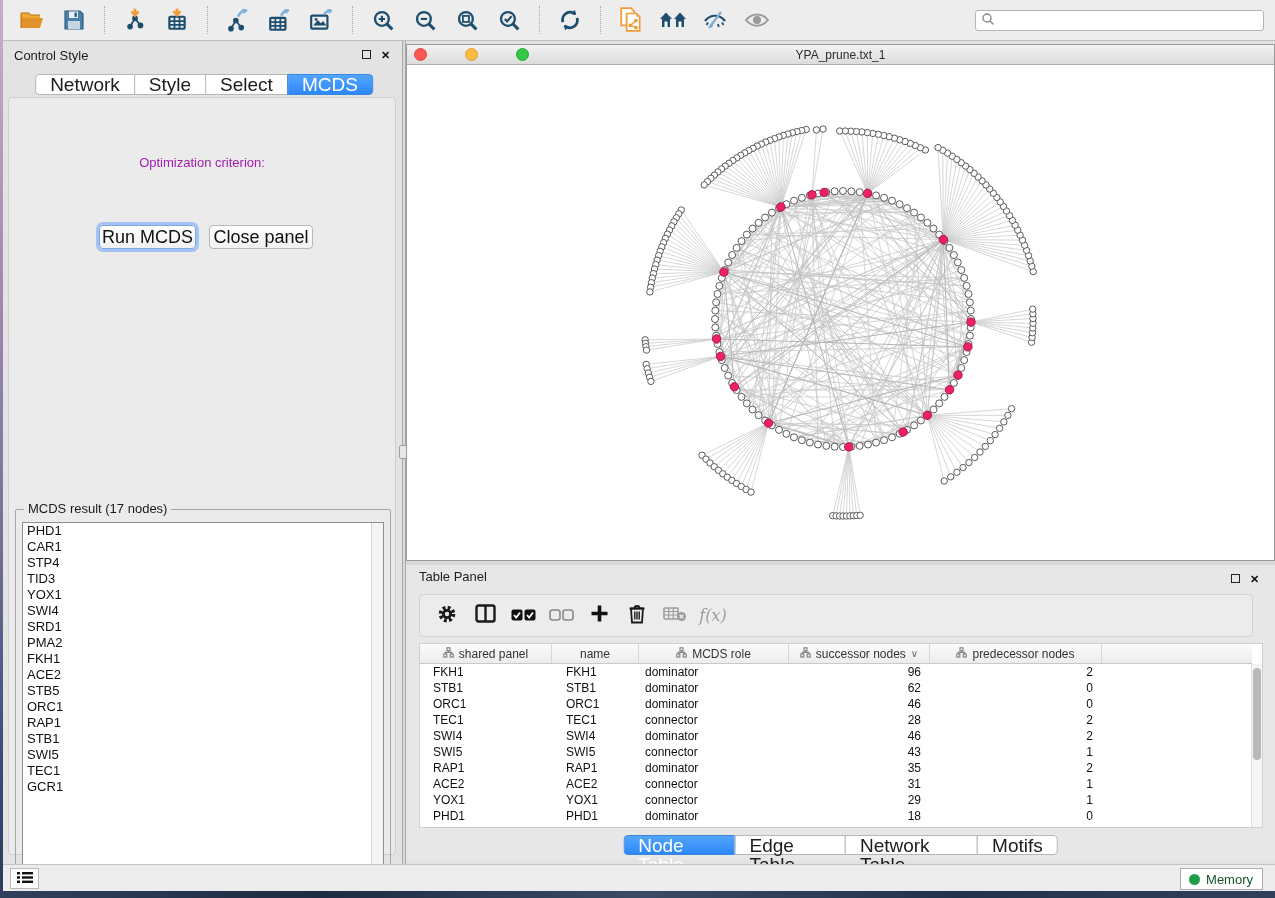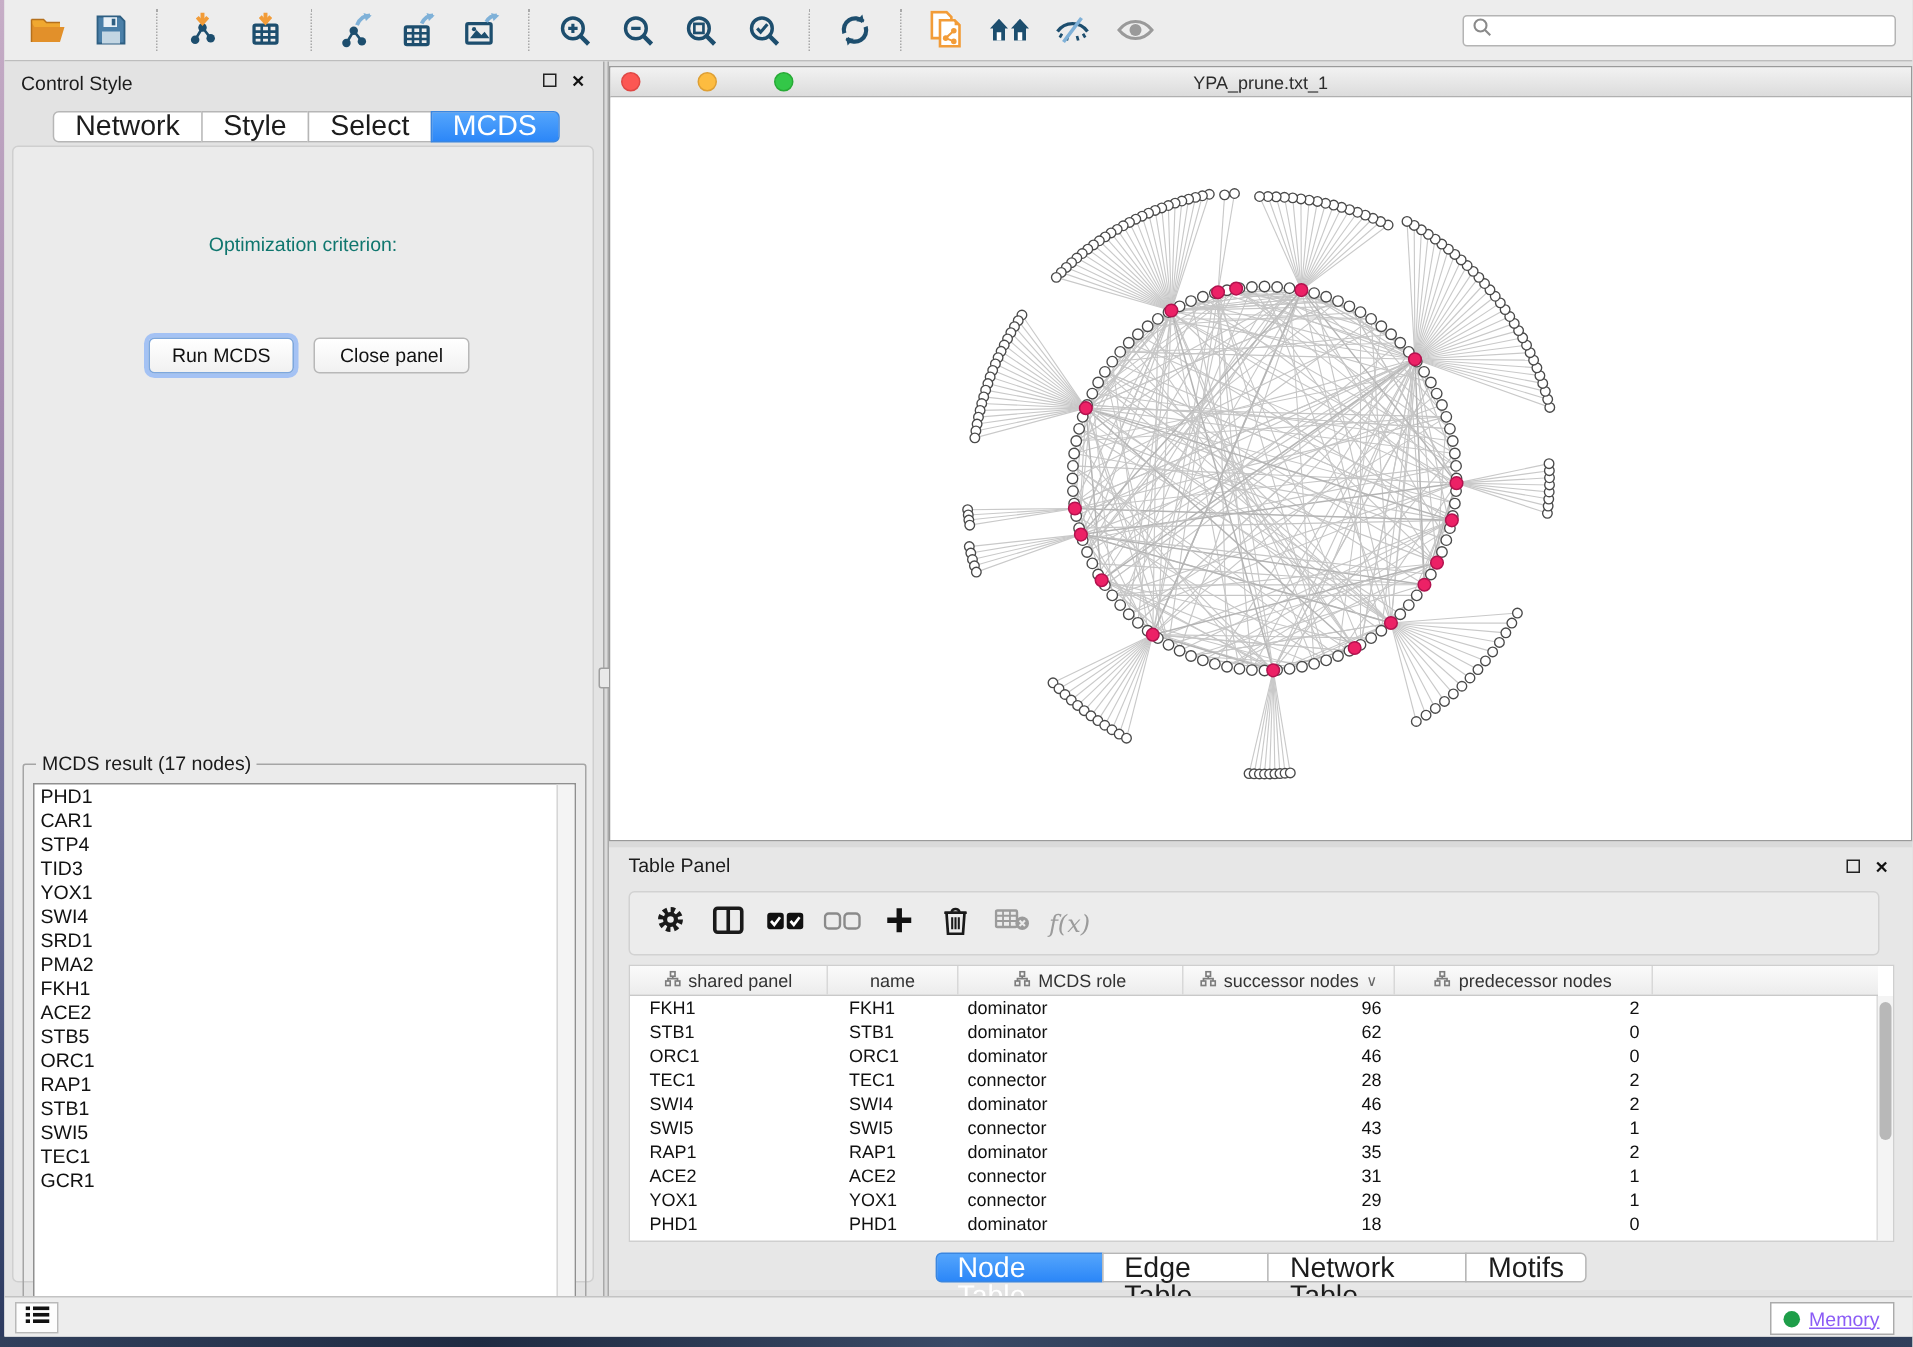--- a/index.html
+++ b/index.html
@@ -33,30 +33,30 @@
 
   .seg-tabs { position:absolute; top:33px; left:50%; transform:translateX(-50%); display:flex; height:21px; }
   .seg-tab { background:#ffffff; border:1px solid #b6b6b6; color:#1c1c1c; font-size:19px;
     padding:0 14px; line-height:19px; margin-left:-1px; }
   .seg-tab:first-child { border-radius:4px 0 0 4px; margin-left:0; }
   .seg-tab:last-child { border-radius:0 4px 4px 0; }
   .seg-tab.active { background:linear-gradient(#54a5fc,#2c87f8); border-color:#3a86e0; color:#fff; }
 
   .cp-inner { position:absolute; left:5px; top:56px; width:388px; height:758px; background:#ebebeb;
     border:1px solid #cfcfcf; border-radius:4px; }
-  .opt-label { position:absolute; left:0; top:57px; width:100%; text-align:center; font-size:13px; color:#0f766e; }
+  .opt-label { position:absolute; left:0; top:57px; width:100%; text-align:center; font-size:13px; color:#a21caf; }
   .dropdown { position:absolute; left:42px; top:93px; width:312px; height:24px; background:#fff;
     border:1px solid #b4b4b4; border-radius:4px; font-size:13px; color:#111;
     display:flex; align-items:center; padding-left:10px; }
   .dd-stepper { position:absolute; right:1px; top:1px; width:19px; height:20px; border-radius:3px;
     background:linear-gradient(#6db3f8,#2f81f5); display:flex; flex-direction:column;
     align-items:center; justify-content:center; gap:1px; }
   .dd-stepper svg { display:block; }
   .push-btn { position:absolute; top:127px; height:24px; background:linear-gradient(#ffffff,#f1f1f1);
-    border:1px solid #b8b8b8; border-radius:4px; font-size:13px; color:#111; text-align:center; line-height:22px; }
+    border:1px solid #b8b8b8; border-radius:4px; font-size:18px; color:#111; text-align:center; line-height:22px; }
   .run-btn { left:90px; width:97px; border-color:#7da7dd; box-shadow:0 0 0 3px rgba(77,144,254,0.45); }
   .close-btn { left:200px; width:104px; }
 
   .result-group { position:absolute; left:6px; top:411px; width:376px; height:372px;
     border:1px solid #a5a5a5; border-radius:2px; }
   .result-legend { position:absolute; left:8px; top:-9px; background:#ebebeb; padding:0 4px;
     font-size:13px; color:#1a1a1a; }
   .result-list { position:absolute; left:6px; top:12px; right:6px; bottom:5px; background:#fff;
     border:1px solid #8f8f8f; overflow:hidden; }
   .result-item { font-size:13px; color:#111; line-height:16px; padding-left:4px; }
@@ -110,21 +110,21 @@
   .tp-tabs { position:absolute; top:270px; left:50%; transform:translateX(-50%); display:flex; height:20px; }
 
   
   .status-bar { position:absolute; left:0; top:864px; width:1272px; height:27px; background:#ededed;
     border-top:1px solid #c3c3c3; }
   .list-btn { position:absolute; left:7px; top:3px; width:29px; height:21px; background:#fdfdfd;
     border:1px solid #b9b9b9; display:flex; align-items:center; justify-content:center; }
   .memory-btn { position:absolute; right:12px; top:3px; height:22px; background:#ffffff;
     border:1px solid #ababab; display:flex; align-items:center; padding:0 9px 0 8px; gap:6px; }
   .memory-dot { width:11px; height:11px; border-radius:50%; background:#1e9e49; }
-  .memory-label { font-size:13px; color:#8b5cf6;text-decoration:underline; }
+  .memory-label { font-size:13px; color:#14532d; }
 </style>
 </head>
 <body>
 
 <div class="wallpaper-left"></div>
 <div class="wallpaper-bottom"></div>
 
 <div class="app">
 
   <div class="toolbar">

